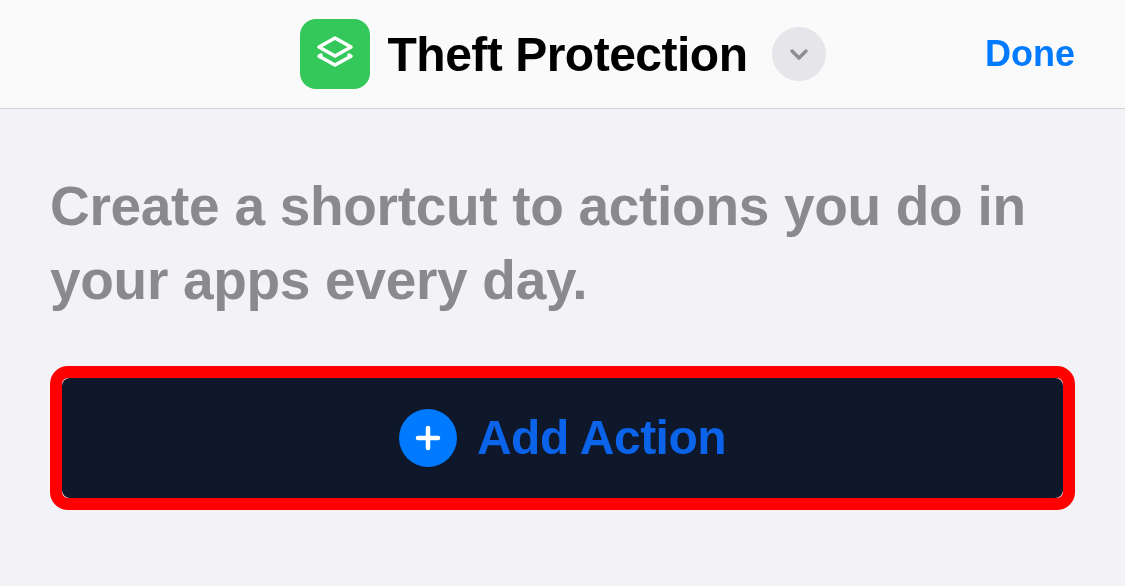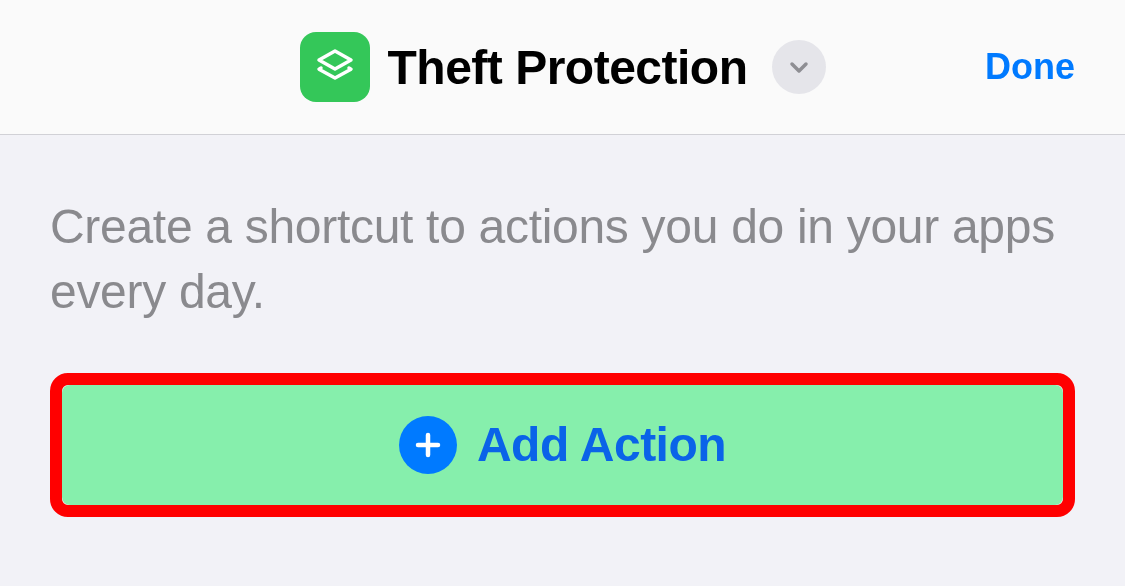--- a/index.html
+++ b/index.html
@@ -8,21 +8,21 @@
       box-sizing: border-box;
     }
     body {
       font-family: -apple-system, BlinkMacSystemFont, "Segoe UI", Helvetica, Arial, sans-serif;
       width: 1125px;
       height: 586px;
       background: #f2f2f7;
       overflow: hidden;
     }
     .header {
-      height: 135px;
+      height: 109px;
       background: #fafafa;
       border-bottom: 1px solid #d1d1d6;
       display: flex;
       align-items: center;
       position: relative;
       padding: 0 50px;
     }
     .title-group {
       position: absolute;
       left: 50%;
@@ -65,36 +65,36 @@
       right: 50px;
       font-size: 36px;
       font-weight: 600;
       color: #007aff;
       cursor: pointer;
     }
     .content {
       padding: 60px 50px 0 50px;
     }
     .description {
-      font-size: 48px;
-      font-weight: 400;
+      font-size: 55px;
+      font-weight: 700;
       color: #8a8a8e;
       line-height: 1.35;
       letter-spacing: -0.3px;
       margin-bottom: 48px;
     }
     .highlight-frame {
       border: 12px solid #ff0000;
       border-radius: 18px;
       padding: 0;
     }
     .add-action-button {
       width: 100%;
       height: 120px;
-      background: #86efac;
+      background: #0f172a;
       border: none;
       border-radius: 8px;
       display: flex;
       align-items: center;
       justify-content: center;
       gap: 20px;
       cursor: pointer;
     }
     .plus-circle {
       width: 58px;

